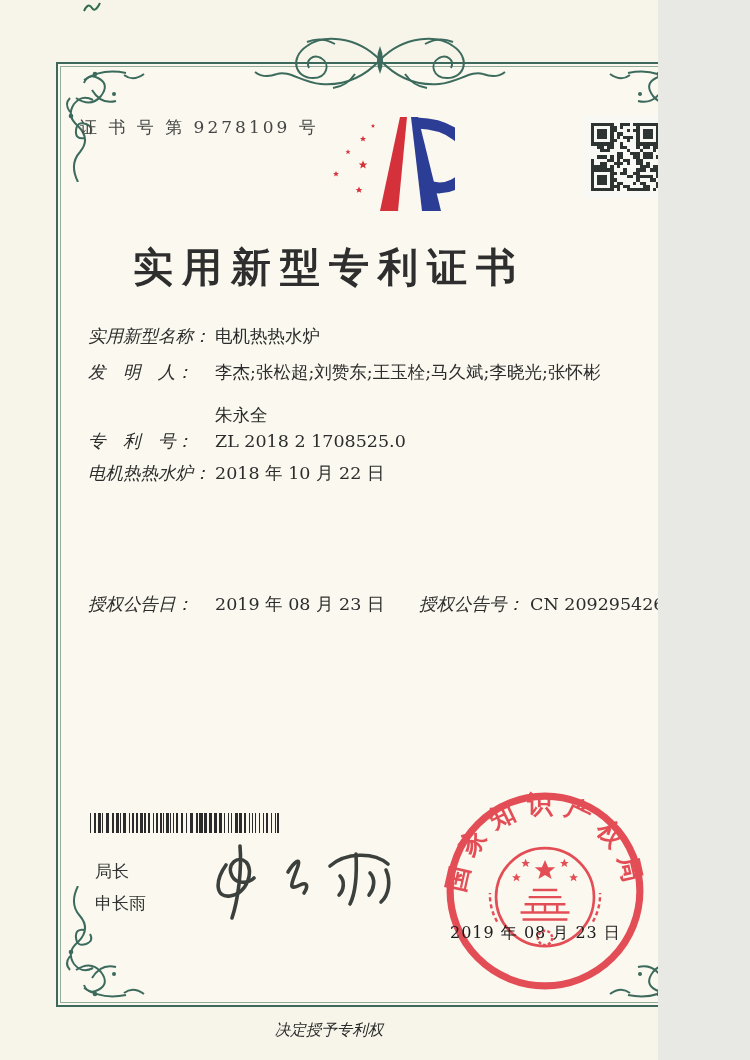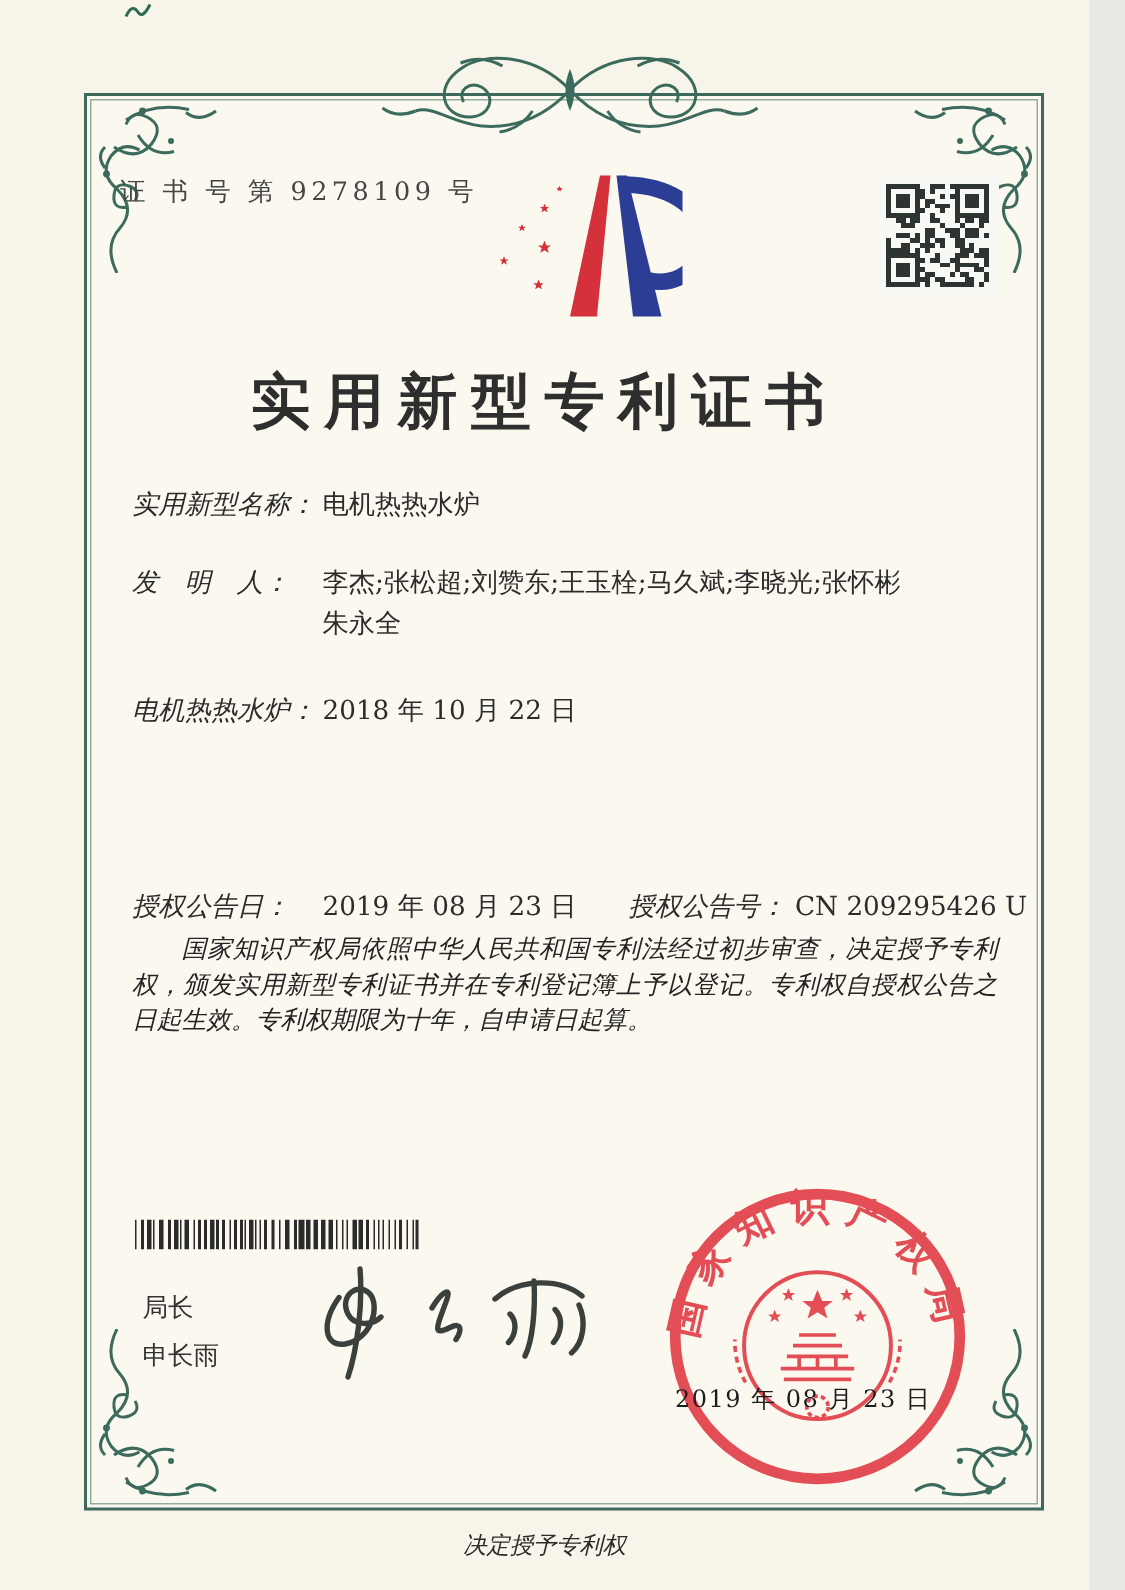--- a/index.html
+++ b/index.html
@@ -1,16 +1,16 @@
 <!DOCTYPE html>
 <html><head>
 <meta charset="utf-8">
 <style>
   html,body{margin:0;padding:0;background:#e8e8e4;}
-  .page{position:relative;width:726px;height:1060px;background:#f7f5ea;overflow:hidden;
+  .page{position:relative;width:658px;height:1060px;background:#f7f5ea;overflow:hidden;
         font-family:"DejaVu Serif","Liberation Serif",serif;color:#2c2c2c;}
   
   .edge-r{position:absolute;left:742px;top:0;width:8px;height:100%;
           background:linear-gradient(180deg,#59615f 0 70px,#aeb3ac 110px,#d3d5cf 300px,#d8dad4);opacity:.85;}
   .squiggle{position:absolute;left:82px;top:0;}
   
   .frame{position:absolute;left:56px;top:62px;width:636px;height:941px;
          border:2.5px solid #3d685c;background:#faf8ef;}
   .frame::before{content:"";position:absolute;inset:2px;border:1px solid #93ad9d;}
   .waves{position:absolute;left:59px;top:65px;width:630px;height:935px;z-index:0;opacity:.55;}
@@ -22,21 +22,21 @@
   .toporn{position:absolute;left:235px;top:30px;z-index:1;}
   
   .content{position:absolute;inset:0;z-index:2;}
   .cert-no{position:absolute;left:80px;top:116px;font-size:17px;letter-spacing:3px;color:#454545;}
   .logo{position:absolute;left:303px;top:112px;}
   .qr{position:absolute;left:584px;top:116px;}
   .title{position:absolute;left:0;top:240px;width:100%;margin:0;text-align:center;
          font-size:40px;font-weight:600;letter-spacing:9px;color:#2e2e2e;}
   .field{position:absolute;left:88px;width:580px;font-size:17.5px;white-space:nowrap;}
   .field .lbl{display:inline-block;width:127px;font-style:italic;}
-  .f-name{top:324px;} .f-inv{top:376px;} .f-inv2{top:403px;left:215px;}
+  .f-name{top:324px;} .f-inv{top:360px;} .f-inv2{top:403px;left:215px;}
   .f-pat{top:429px;} .f-fil{top:461px;} .f-own{top:505px;} .f-adr{top:549px;}
   .f-grant{top:592px;} .f-grant .pair2{position:absolute;left:283px;top:0;white-space:nowrap;}
   .f-grant .pair2 .lbl{width:auto;margin-right:6px;margin-left:48px;}
   .paras{position:absolute;left:88px;top:621px;width:577px;font-size:16.5px;line-height:23.5px;
          text-align:justify;font-style:italic;color:#242424;}
   .paras p{margin:0;text-indent:2em;}
   .barcode{position:absolute;left:90px;top:813px;width:198px;height:20px;display:flex;align-items:stretch;overflow:hidden;}
   .barcode i{display:block;height:100%;background:#2b2b2b;flex:none;}
   .issuer-title{position:absolute;left:95px;top:860px;font-size:17px;font-family:"DejaVu Sans","Liberation Sans",sans-serif;color:#333;}
   .issuer-name{position:absolute;left:95px;top:892px;font-size:17px;font-family:"DejaVu Sans","Liberation Sans",sans-serif;color:#333;}
@@ -294,30 +294,32 @@
 
     <h1 class="title">实用新型专利证书</h1>
 
     <div class="field f-name">
       <span class="lbl">实用新型名称：</span><span>电机热热水炉</span>
     </div>
     <div class="field f-inv">
       <span class="lbl">发　明　人：</span><span>李杰;张松超;刘赞东;王玉栓;马久斌;李晓光;张怀彬</span>
     </div>
     <div class="field f-inv2">朱永全</div>
+    <div class="field f-pat">
+      <span class="lbl">专　利　号：</span><span>ZL 2018 2 1708525.0</span>
+    </div>
     <div class="field f-fil">
       <span class="lbl">电机热热水炉：</span><span>2018 年 10 月 22 日</span>
     </div>
     <div class="field f-grant">
       <span class="lbl">授权公告日：</span><span>2019 年 08 月 23 日</span>
       <span class="pair2"><span class="lbl">授权公告号：</span><span>CN 209295426 U</span></span>
     </div>
 
     <div class="paras">
-      <p>国家知识产权局依照中华人民共和国专利法经过初步审查，决定授予专利权，颁发实用新型专利证书并在专利登记簿上予以登记。专利权自授权公告之日起生效。专利权期限为十年，自申请日起算。</p>
     </div>
 
     <div class="barcode" id="barcode">
         <i style="width:1.4px;margin-right:2.8px"></i>
         <i style="width:2.2px;margin-right:2px"></i>
         <i style="width:2.2px;margin-right:1.2px"></i>
         <i style="width:1.4px;margin-right:2.8px"></i>
         <i style="width:3.4px;margin-right:2.8px"></i>
         <i style="width:1.4px;margin-right:2px"></i>
         <i style="width:3.4px;margin-right:1.2px"></i>

